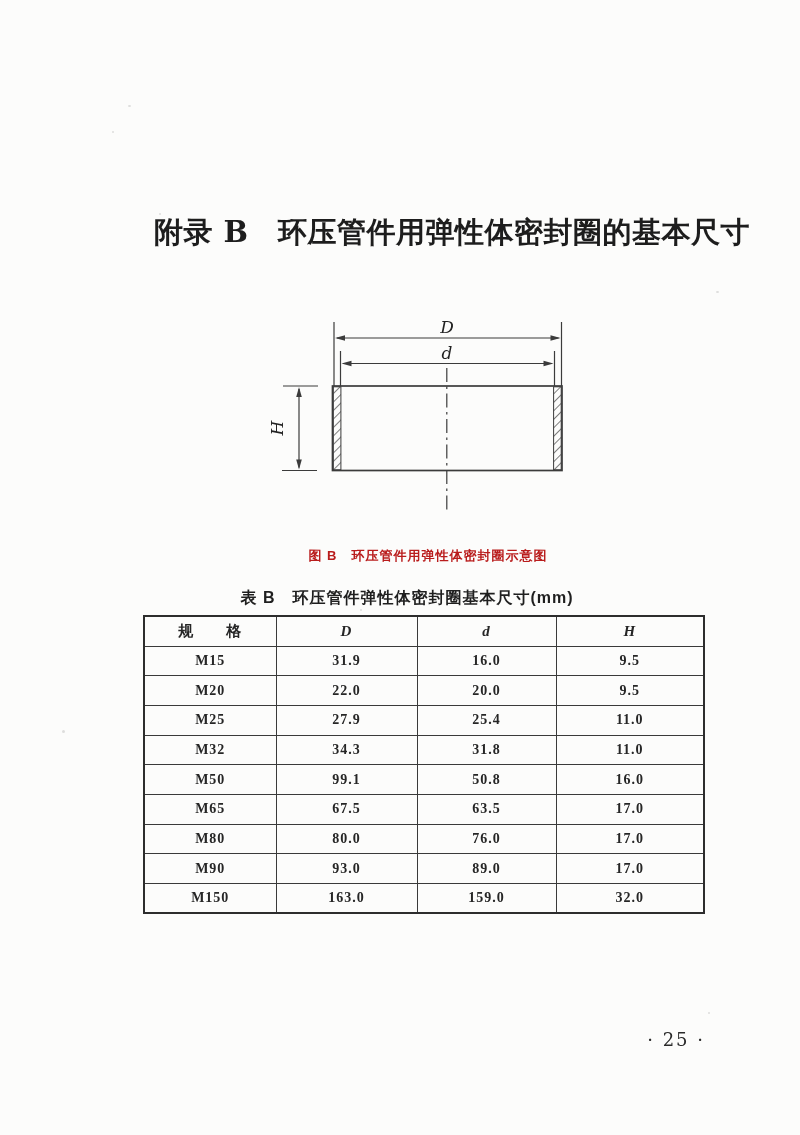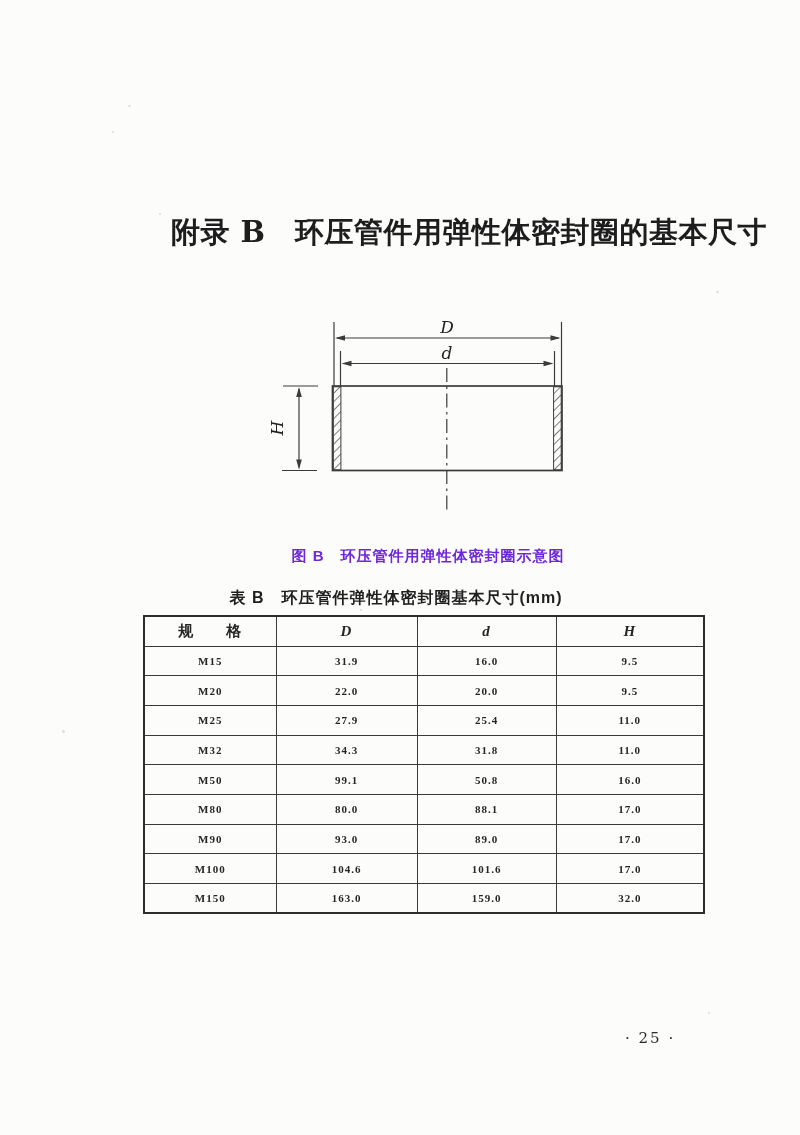--- a/index.html
+++ b/index.html
@@ -7,53 +7,53 @@
   .page {
     position:relative; width:800px; height:1135px;
     background:#fcfcfb; overflow:hidden;
     font-family:"Liberation Serif","DejaVu Serif",serif;
     color:#242424;
   }
   .doc-title {
     position:absolute; left:154px; top:213px;
     font-family:"DejaVu Serif","Liberation Serif",serif;
     font-weight:700; font-size:29px; letter-spacing:0.5px;
-    white-space:nowrap; color:#1d1d1d;margin-left:17px;
+    white-space:nowrap; color:#1d1d1d;
   }
   .diagram-wrap { position:absolute; left:255px; top:310px; }
   .fig-caption {
     position:absolute; left:148px; top:547px; width:560px;
     text-align:center; font-family:"Liberation Sans","DejaVu Sans",sans-serif;
-    font-weight:700; font-size:15px; color:#6d28d9; letter-spacing:1px;
+    font-weight:700; font-size:13px; color:#b91c1c; letter-spacing:1px;
     white-space:nowrap;
   }
   .tbl-caption {
-    position:absolute; left:116px; top:588px; width:560px;
+    position:absolute; left:127px; top:588px; width:560px;
     text-align:center; font-family:"Liberation Sans","DejaVu Sans",sans-serif;
     font-weight:700; font-size:16px; color:#1f1f1f; letter-spacing:1px;
     white-space:nowrap;
   }
   table.dims {
     position:absolute; left:143px; top:615px;
     border-collapse:collapse; table-layout:fixed;
     border:2.5px solid #2d2d2d;
     font-weight:bold;
   }
   table.dims td {
     border:1.5px solid #3a3a3a;
     text-align:center; vertical-align:middle;
     font-family:"Liberation Serif","DejaVu Serif",serif;
-    font-size:11px; color:#262626; letter-spacing:1px;
+    font-size:14px; color:#262626; letter-spacing:1px;
     height:29.7px; overflow:hidden;
   }
   table.dims tr.hdr td { height:30px; font-size:15px; }
   .ital { font-style:italic; font-family:"DejaVu Serif","Liberation Serif",serif; }
   .page-num {
     position:absolute; left:625px; top:1029px; width:80px;
-    text-align:left; font-size:15px; letter-spacing:2px; color:#2a2a2a;
+    text-align:right; font-size:18px; letter-spacing:2px; color:#2a2a2a;
     font-family:"DejaVu Serif","Liberation Serif",serif;
   }
   .speck { position:absolute; background:#555; border-radius:50%; opacity:0.18; }
   svg text { font-family:"DejaVu Serif","Liberation Serif",serif; }
 </style>
 </head>
 <body>
 
 <div class="page">
 
@@ -143,35 +143,35 @@
       <td>31.8</td>
       <td>11.0</td>
     </tr>
     <tr>
       <td>M50</td>
       <td>99.1</td>
       <td>50.8</td>
       <td>16.0</td>
     </tr>
     <tr>
+      <td>M65</td>
+      <td>67.5</td>
+      <td>63.5</td>
+      <td>17.0</td>
+    </tr>
+    <tr>
       <td>M80</td>
       <td>80.0</td>
-      <td>88.1</td>
+      <td>76.0</td>
       <td>17.0</td>
     </tr>
     <tr>
       <td>M90</td>
       <td>93.0</td>
       <td>89.0</td>
-      <td>17.0</td>
-    </tr>
-    <tr>
-      <td>M100</td>
-      <td>104.6</td>
-      <td>101.6</td>
       <td>17.0</td>
     </tr>
     <tr>
       <td>M150</td>
       <td>163.0</td>
       <td>159.0</td>
       <td>32.0</td>
     </tr>
   </tbody>
     </table>

